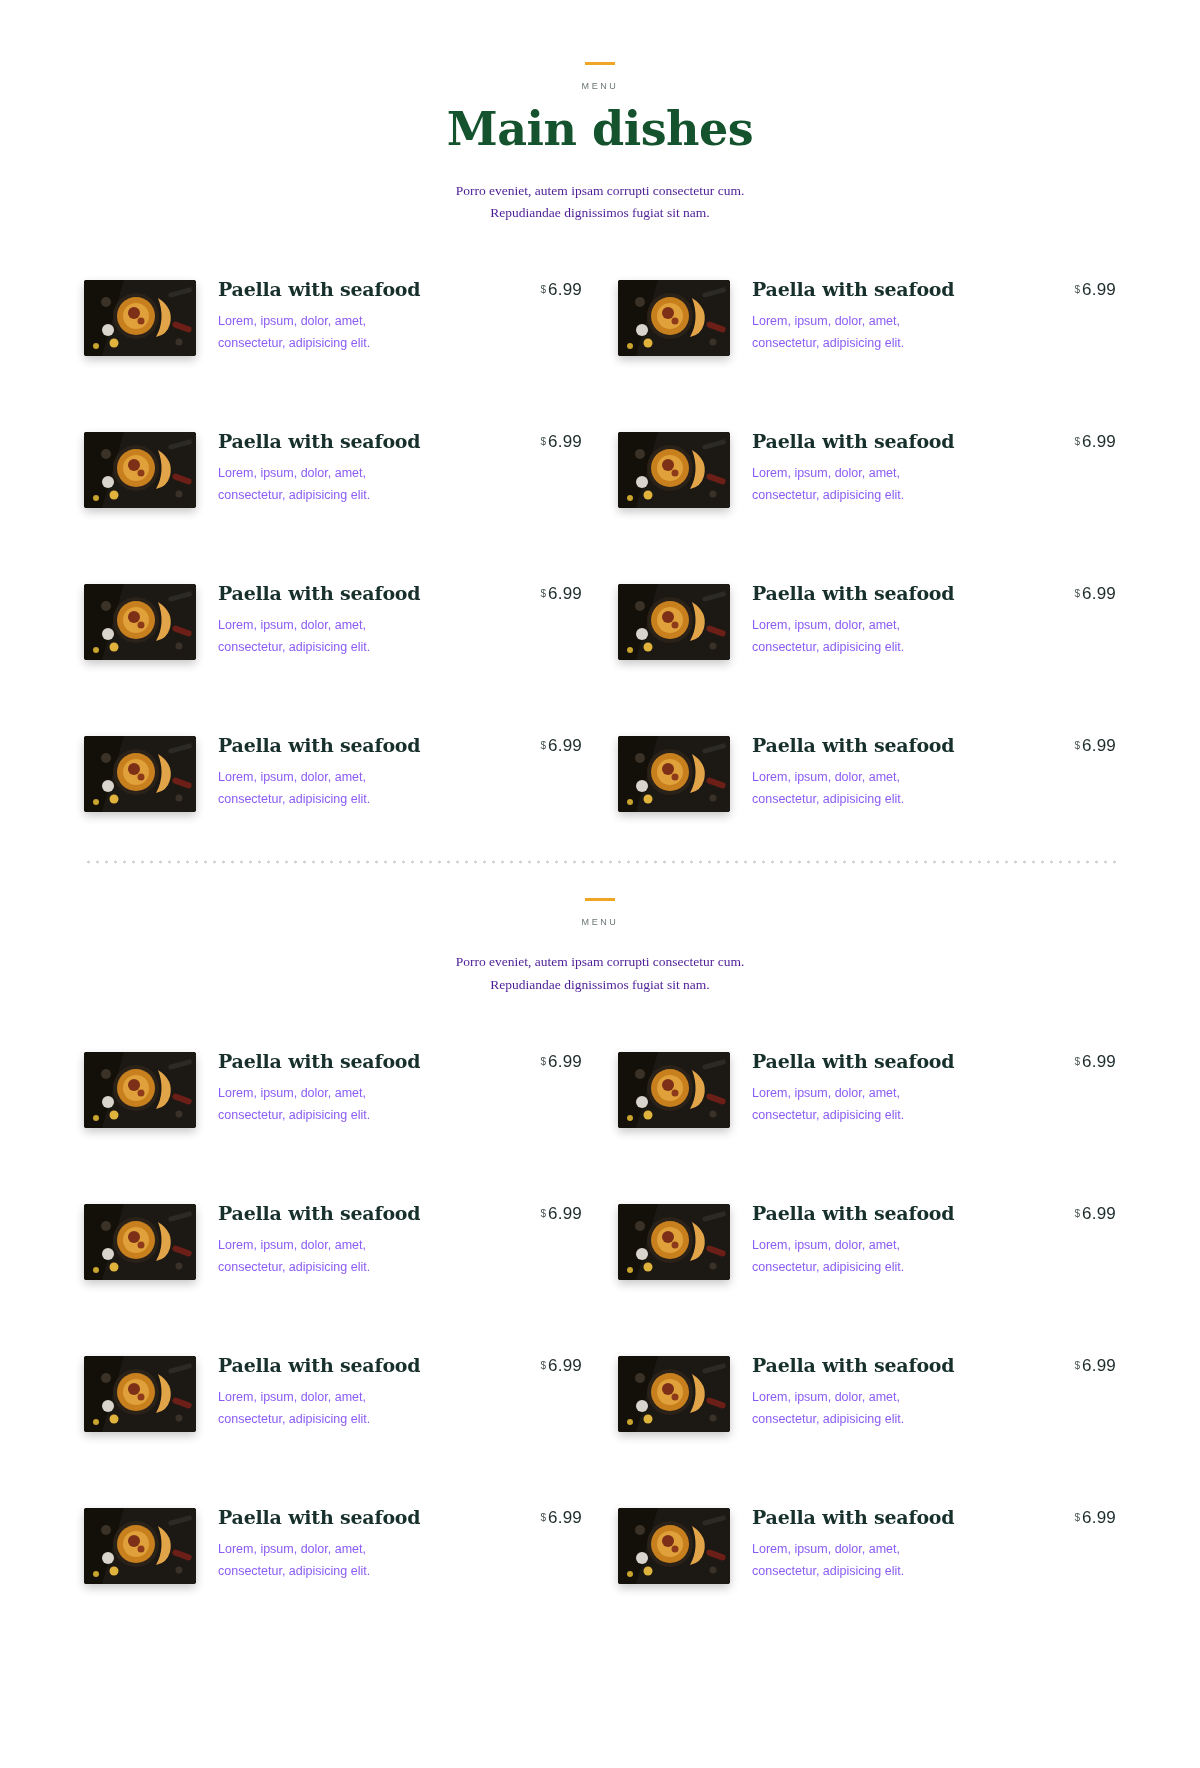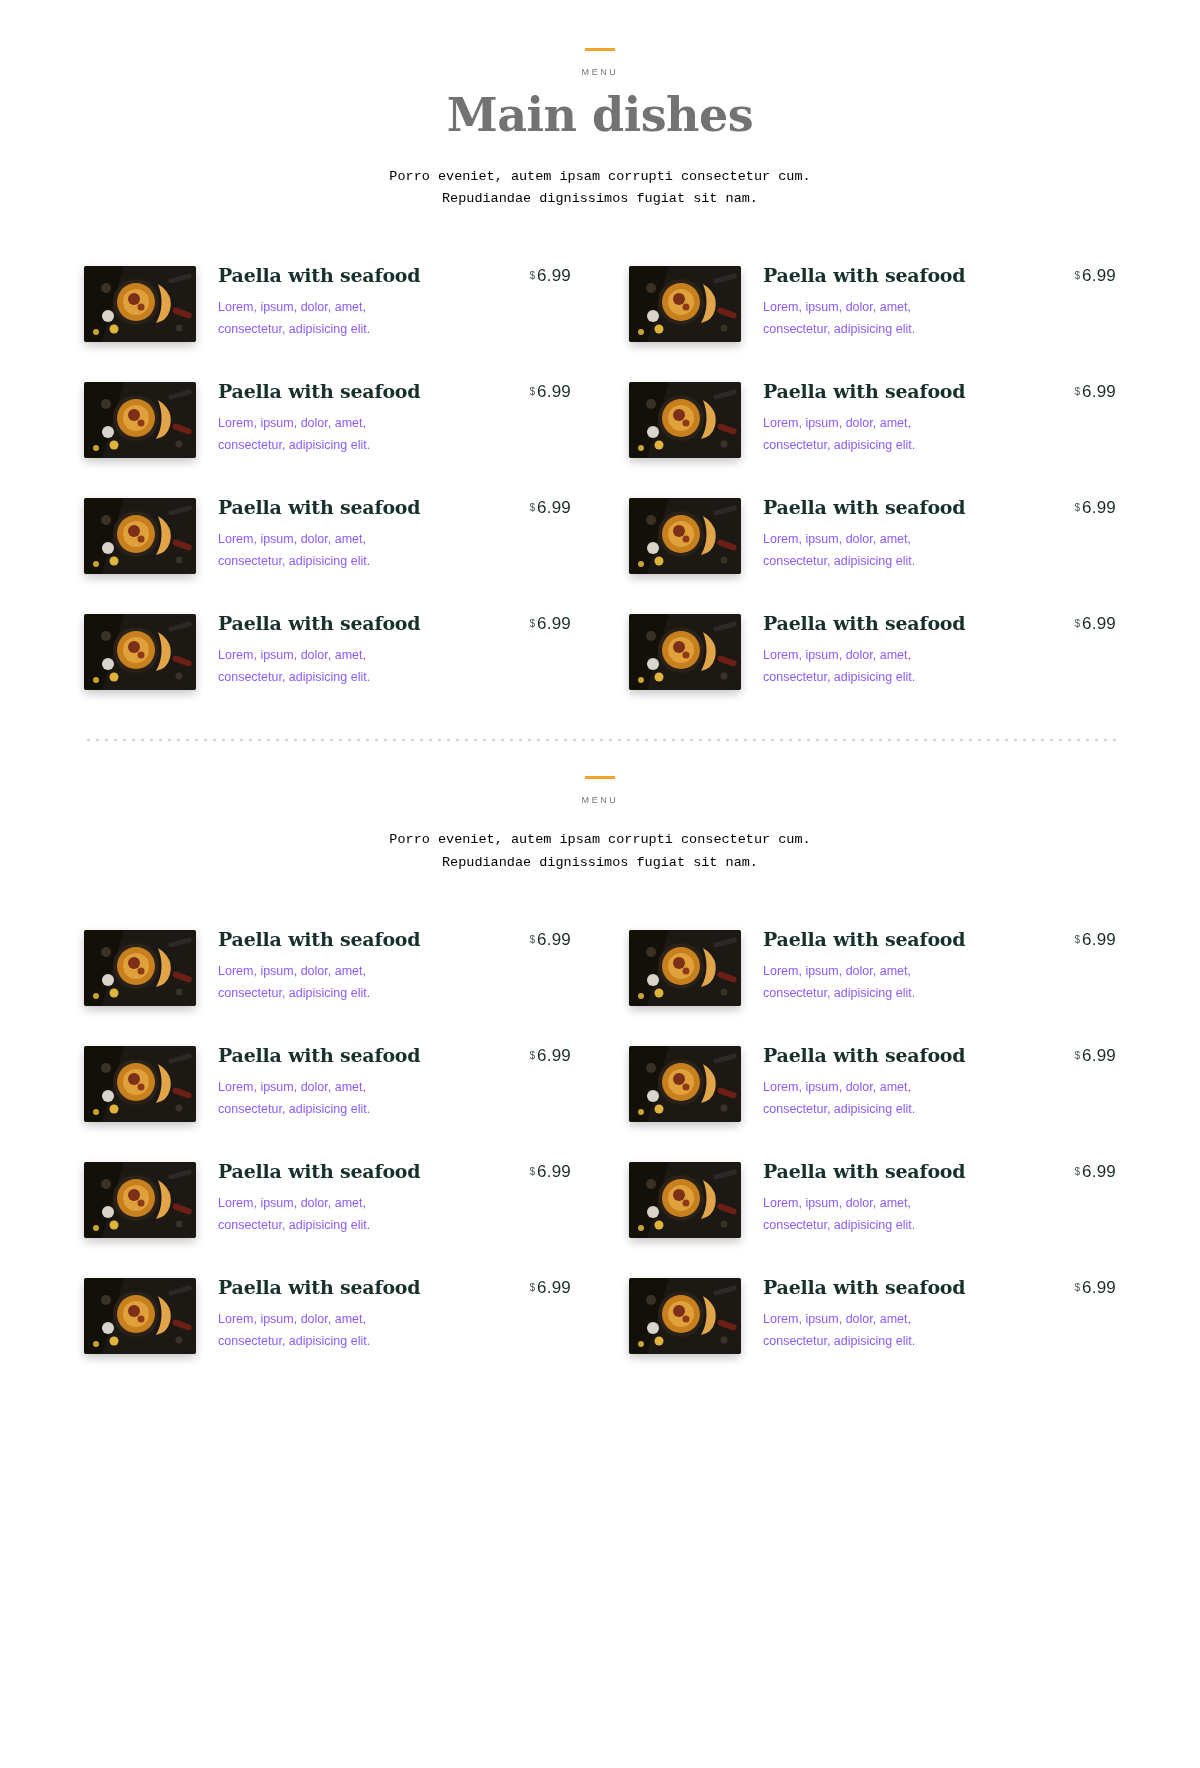--- a/index.html
+++ b/index.html
@@ -14,21 +14,21 @@
     color: #1d2b2b;
     width: 1200px;
     min-height: 1768px;
     position: relative;
     overflow: hidden;
   }
 
   .page {
     width: 1060px;
     margin: 0 auto;
-    padding-top: 14px;
+    padding-top: 28px;
   }
 
   
   .section-head {
     text-align: center;
   }
   .head-rule {
     width: 30px;
     height: 3px;
     background: #f0a526;
@@ -39,41 +39,42 @@
     letter-spacing: 2.6px;
     color: #6a7676;
     text-transform: uppercase;
     font-family: "Liberation Sans", sans-serif;
   }
   .head-title {
     font-family: "DejaVu Serif", serif;
     font-weight: bold;
     font-size: 46px;
     line-height: 1.15;
-    color: #737373;
+    color: #14532d;
     margin: 12px 0 0 0;
     letter-spacing: -0.5px;
   }
   .head-sub {
     margin: 24px auto 0 auto;
     max-width: 460px;
     font-size: 13.5px;
     line-height: 1.65;
-    color: #000000;
-    font-family: Liberation Mono, monospace;
+    color: #4c1d95;
+    font-family: Liberation Serif, serif;
   }
 
   
   .menu-grid {
     display: grid;
     grid-template-columns: 1fr 1fr;
     column-gap: 58px;
     row-gap: 0;
     margin-top: 34px;
     padding: 0 14px;
+    gap: 36px;
   }
   .menu-item {
     display: flex;
     align-items: flex-start;
     padding: 18px 0 18px 0;
     min-height: 110px;
   }
   .thumb {
     flex: 0 0 auto;
     width: 112px;

